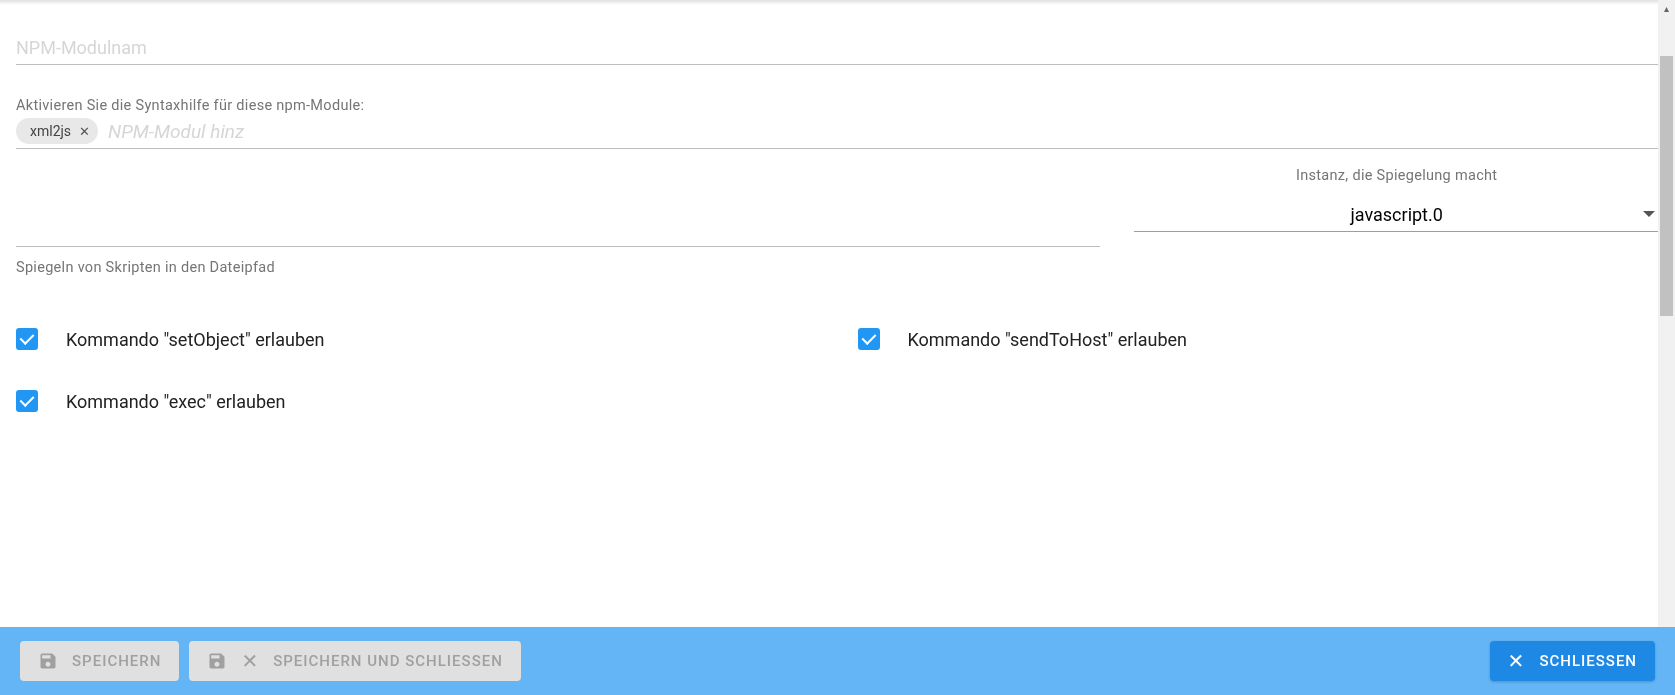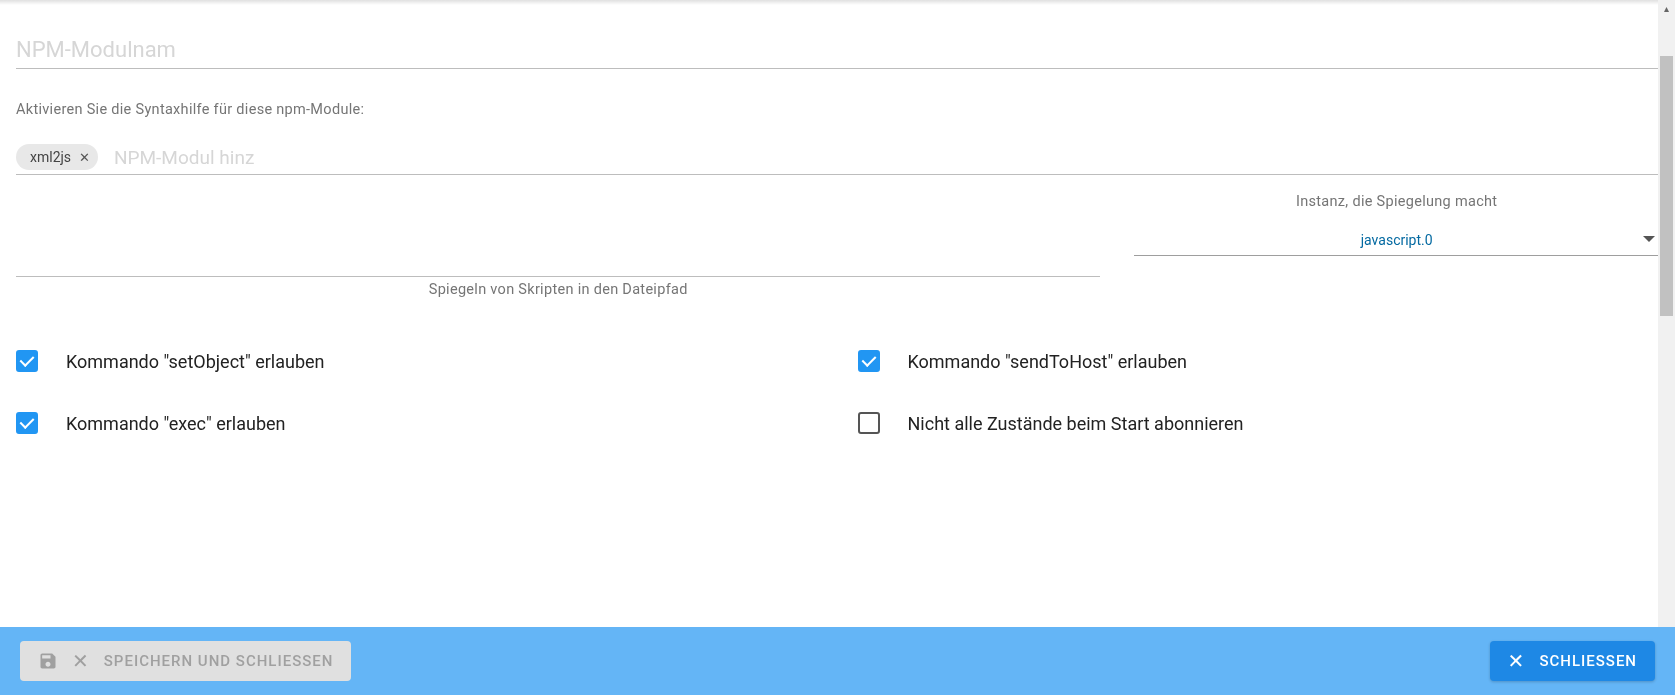--- a/index.html
+++ b/index.html
@@ -23,41 +23,40 @@
     .label-caption {
       font-size: 14.5px;
       color: #757575;
       margin-top: 28px;
       letter-spacing: 0.3px;
     }
     .input-line {
       border: none;
       border-bottom: 1px solid #bdbdbd;
       width: 100%;
-      font-size: 22px;
+      font-size: 18px;
       padding: 8px 0 6px 0;
       outline: none;
       background: transparent;
       color: #be185d;
       font-family: inherit;
     }
     .input-line::placeholder {
       color: #d6d6d6;
       font-weight: 400;
     }
     .field-block {
       margin-top: 24px;
     }
     .chip-row {
       display: flex;
       align-items: center;
       border-bottom: 1px solid #bdbdbd;
       padding: 4px 0;
-      margin-top: 22px;
-      gap: 16px;
+      gap: 10px;
       flex-wrap: wrap;
     }
     .chip {
       display: inline-flex;
       align-items: center;
       background: #e8e8e8;
       border-radius: 16px;
       padding: 5px 8px 5px 14px;
       font-size: 14px;
       color: #444;
@@ -71,57 +70,57 @@
     }
     .chip-input {
       border: none;
       outline: none;
       font-size: 19px;
       color: #333;
       background: transparent;
       flex: 1;
       min-width: 150px;
       font-family: inherit;
+      font-style: italic;
     }
     .chip-input::placeholder {
       color: #d6d6d6;
     }
     .row2 {
       display: flex;
       gap: 34px;
       margin-top: 12px;
     }
     .col-left { flex: 0 0 66%; }
     .col-right { flex: 1; text-align: center; }
     .select-wrap {
       position: relative;
       border-bottom: 1px solid #9e9e9e;
       padding: 8px 0 6px 0;
       margin-top: 12px;
     }
     .select-value {
-      font-size: 14px;
-      color: #0369a1;
+      font-size: 18px;
+      color: #000000;
     }
     .select-caret {
       position: absolute;
       right: 4px;
       top: 50%;
       transform: translateY(-50%);
       width: 0; height: 0;
       border-left: 6px solid transparent;
       border-right: 6px solid transparent;
       border-top: 6px solid #555;
     }
     .hint-below {
       font-size: 14.5px;
       color: #757575;
-      margin-top: 4px;
+      margin-top: 12px;
       letter-spacing: 0.3px;
-      text-align: center;
     }
     .check-grid {
       display: grid;
       grid-template-columns: 1fr 1fr;
       column-gap: 40px;
       row-gap: 40px;
       margin-top: 52px;
     }
     .check-item {
       display: flex;
@@ -269,29 +268,33 @@
       <span class="check-label">Kommando "setObject" erlauben</span>
     </div>
     <div class="check-item">
       <span class="cbox"></span>
       <span class="check-label">Kommando "sendToHost" erlauben</span>
     </div>
     <div class="check-item">
       <span class="cbox"></span>
       <span class="check-label">Kommando "exec" erlauben</span>
     </div>
-    <div class="check-item">
-      <span class="cbox unchecked"></span>
-      <span class="check-label">Nicht alle Zustände beim Start abonnieren</span>
-    </div>
   </div>
 
 </div>
 
 <div class="footer">
+  <button class="btn disabled">
+    <span class="icon">
+      <svg class="save-ic" viewBox="0 0 24 24" fill="#a0a0a0">
+          <path d="M17 3H5c-1.1 0-2 .9-2 2v14c0 1.1.9 2 2 2h14c1.1 0 2-.9 2-2V7l-4-4zm-5 16c-1.66 0-3-1.34-3-3s1.34-3 3-3 3 1.34 3 3-1.34 3-3 3zm3-10H5V5h10v4z"></path>
+        </svg>
+    </span>
+    <span>SPEICHERN</span>
+  </button>
   <button class="btn disabled">
     <span class="icon">
       <svg class="save-ic" viewBox="0 0 24 24" fill="#a0a0a0">
           <path d="M17 3H5c-1.1 0-2 .9-2 2v14c0 1.1.9 2 2 2h14c1.1 0 2-.9 2-2V7l-4-4zm-5 16c-1.66 0-3-1.34-3-3s1.34-3 3-3 3 1.34 3 3-1.34 3-3 3zm3-10H5V5h10v4z"></path>
         </svg>
     </span>
     <span class="big-x">✕</span>
     <span>SPEICHERN UND SCHLIESSEN</span>
   </button>
   <button class="btn primary">

